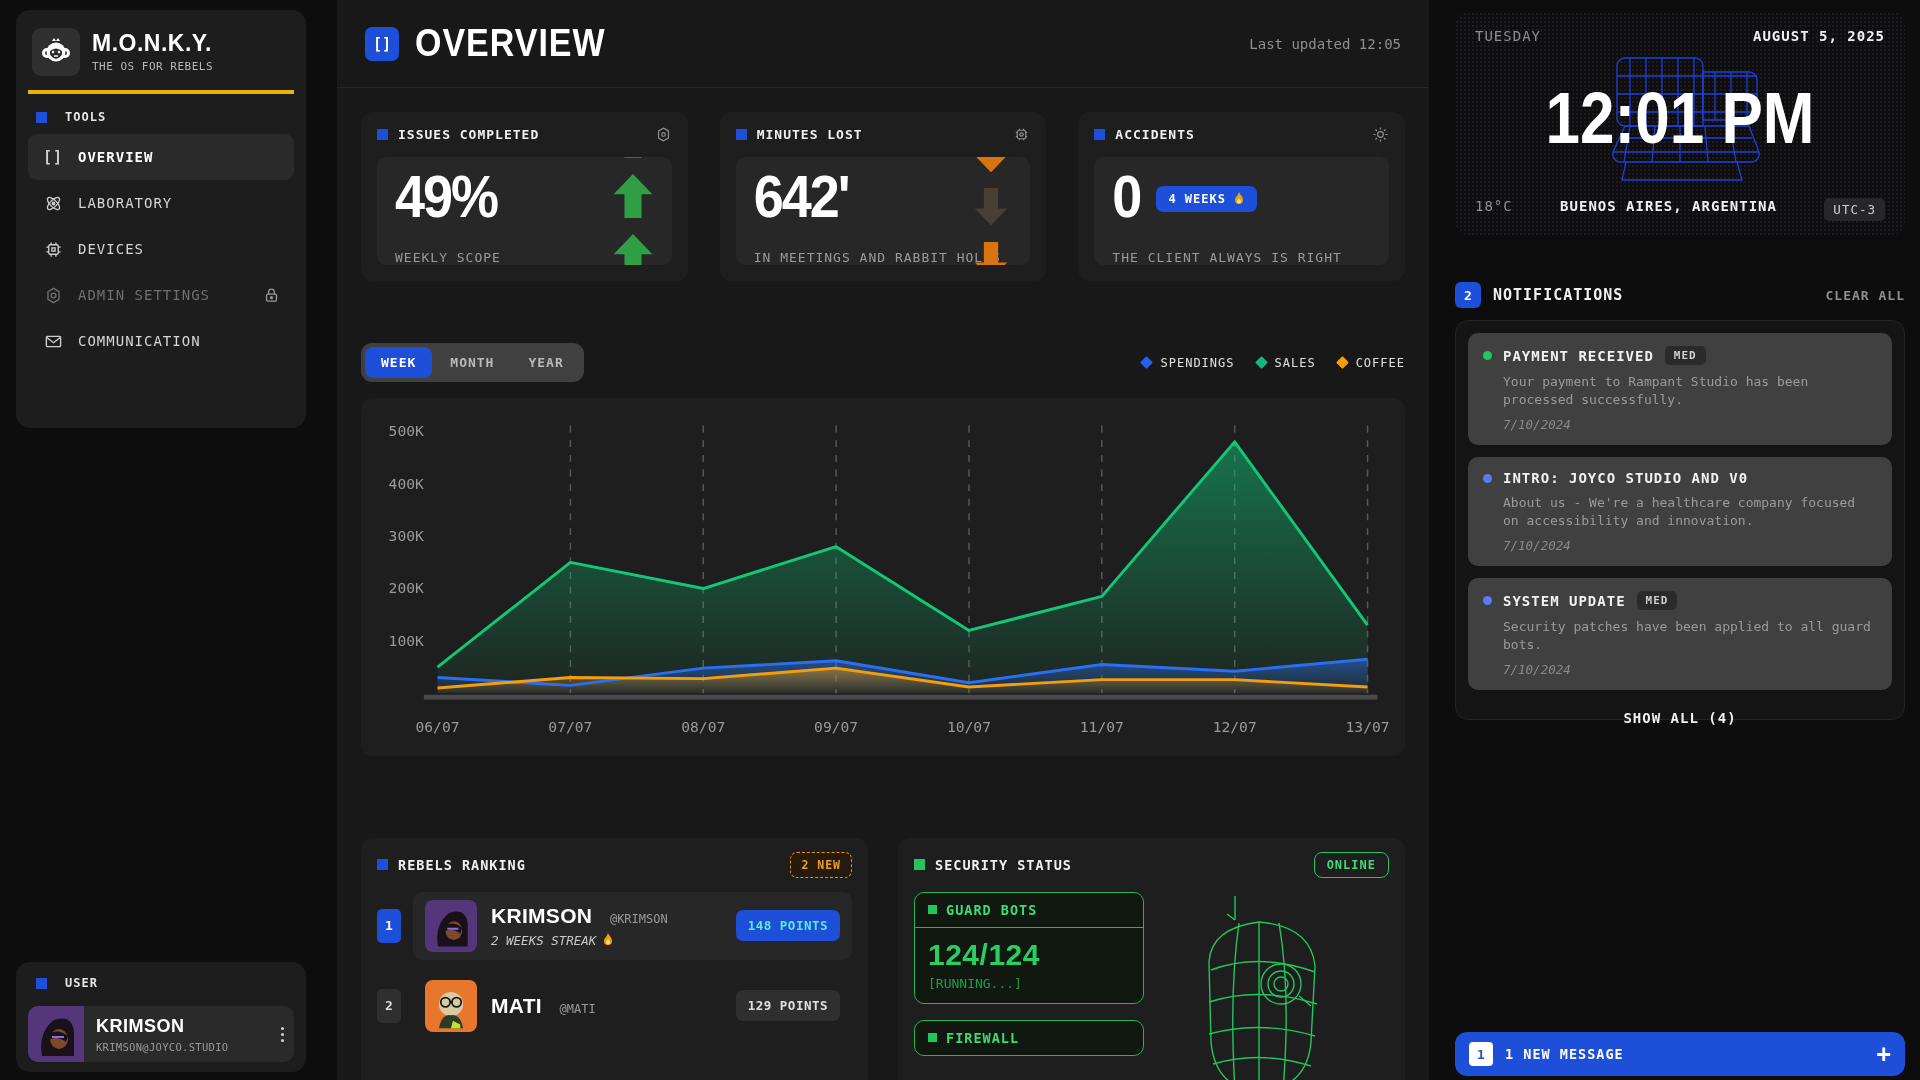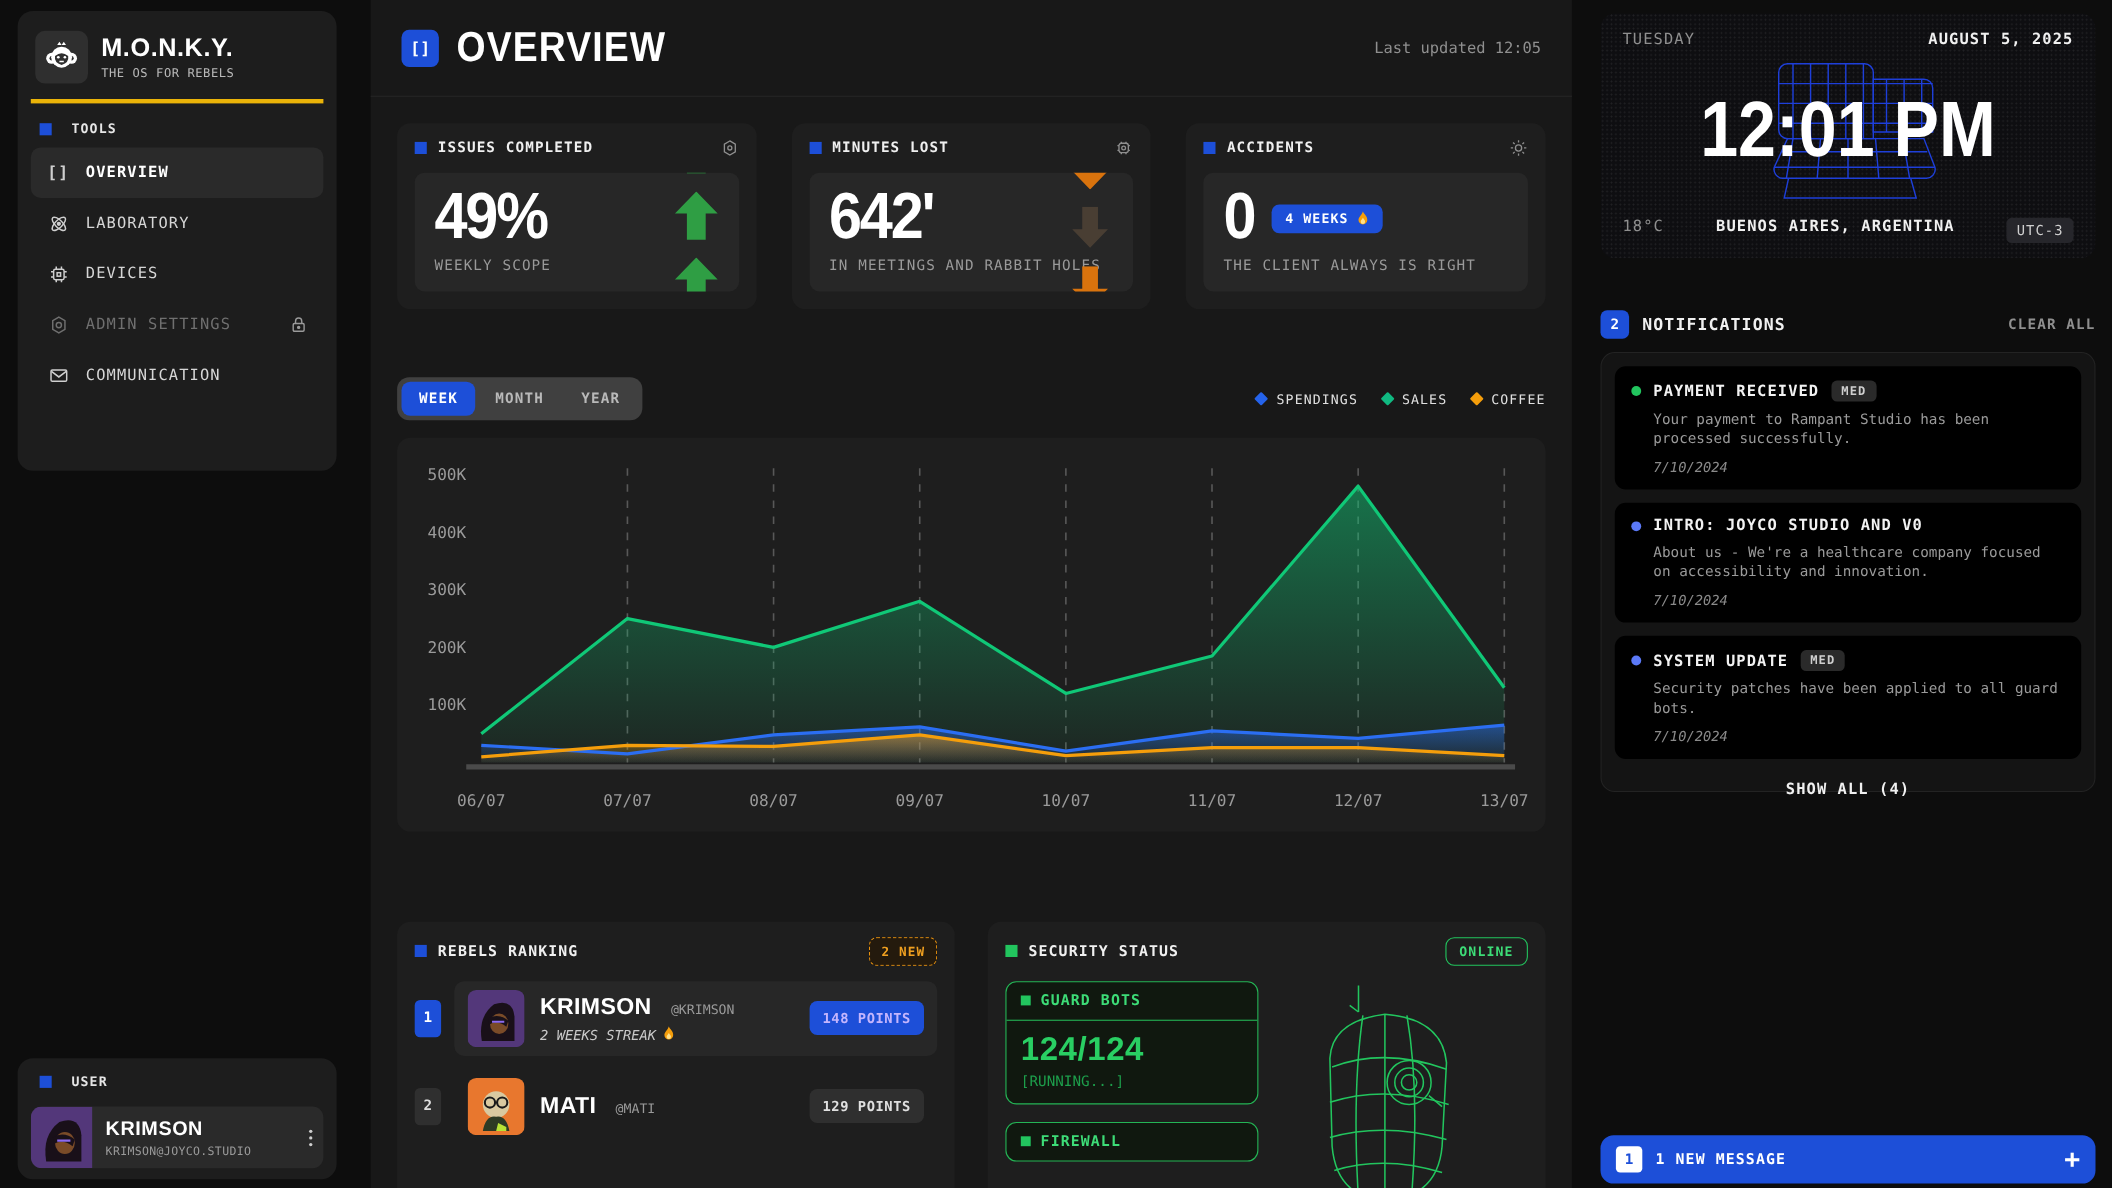--- a/index.html
+++ b/index.html
@@ -40,21 +40,21 @@
   .hdr-title { font-size:34px; letter-spacing:1px; color:#fff; margin-left:16px; transform:scale(1,1.12); transform-origin:left center; }
   .hdr-updated { margin-left:auto; color:#8f8f8f; font-size:14px; }
   .c-body { padding:24px 24px 0 24px; }
 
   .stats-row { display:flex; gap:32px; }
   .stat-card { flex:1; background:#1e1e1e; border-radius:12px; padding:14px 16px 16px 16px; }
   .stat-head { display:flex; align-items:center; gap:10px; font-size:13px; font-weight:bold; letter-spacing:1px; color:#f0f0f0; }
   .stat-gear { margin-left:auto; color:#8f8f8f; cursor:pointer; display:flex; }
   .stat-body { position:relative; background:#272727; border-radius:9px; margin-top:14px; height:108px; padding:14px 18px 12px 18px; overflow:hidden; }
   .stat-value { font-size:54px; color:#fff; letter-spacing:-2px; line-height:1.05; transform:scale(1,1.1); transform-origin:left bottom; }
-  .stat-cap { font-size:13px; color:#9a9a9a; letter-spacing:1px; margin-top:6px; }
+  .stat-cap { font-size:13px; color:#9a9a9a; letter-spacing:1px; margin-top:22px; }
   .arrow-col { position:absolute; right:16px; top:-14px; bottom:-14px; width:46px; display:flex; flex-direction:column; gap:16px; align-items:center; }
   .value-row { display:flex; align-items:center; gap:16px; }
   .pill-blue { background:#1d4fd8; color:#fff; border-radius:7px; font-size:12px; font-weight:bold; letter-spacing:1px; padding:6px 12px; display:inline-flex; align-items:center; gap:7px; }
 
   .chart-toolbar { display:flex; align-items:center; margin-top:62px; }
   .tabs { background:#404040; border-radius:11px; padding:4px; display:flex; gap:2px; }
   .tab { border:none; background:transparent; color:#b9b9b9; font-family:inherit; font-size:13px; font-weight:bold; letter-spacing:1px; padding:8px 16px; border-radius:8px; cursor:pointer; }
   .tab.active { background:#1d4fd8; color:#fff; }
   .legend { margin-left:auto; display:flex; gap:22px; align-items:center; }
   .leg-item { display:flex; align-items:center; gap:9px; font-size:12px; letter-spacing:1px; color:#e0e0e0; }
@@ -74,21 +74,21 @@
   .rank-tile { width:24px; height:34px; border-radius:5px; display:flex; align-items:center; justify-content:center; font-size:13px; font-weight:bold; color:#fff; flex:none; }
   .rank-tile.r1 { background:#1d4fd8; }
   .rank-tile.r2 { background:#2f2f2f; color:#ddd; }
   .rank-body { flex:1; display:flex; align-items:center; gap:14px; background:#272727; border-radius:9px; padding:8px 12px; }
   .rank-body.plain { background:transparent; }
   .rk-avatar { width:52px; height:52px; border-radius:8px; overflow:hidden; flex:none; }
   .rk-name { font-size:21px; color:#fff; letter-spacing:0.3px; }
   .rk-handle { font-size:12px; color:#9a9a9a; margin-left:8px; }
   .rk-streak { font-size:12.5px; font-style:italic; color:#c9c9c9; margin-top:5px; display:flex; align-items:center; gap:6px; }
   .pts { margin-left:auto; border-radius:7px; font-size:12.5px; font-weight:bold; letter-spacing:0.5px; padding:8px 12px; flex:none; }
-  .pts.blue { background:#1d4fd8; color:#c4b5fd; }
+  .pts.blue { background:#1d4fd8; color:#5eead4; }
   .pts.gray { background:#2f2f2f; color:#e0e0e0; }
 
   .sec-body { position:relative; margin-top:14px; height:230px; }
   .g-card { width:230px; border:1.5px solid #24b455; border-radius:10px; background:#10180f; margin-bottom:16px; }
   .g-head { display:flex; align-items:center; gap:9px; padding:9px 13px; border-bottom:1.5px solid #24b455; color:#3ddc77; font-size:13.5px; font-weight:bold; letter-spacing:1px; }
   .g-sq { width:9px; height:9px; background:#22c55e; }
   .g-val { padding:10px 13px 2px 13px; font-size:30px; color:#29cf63; letter-spacing:0.5px; }
   .g-sub { padding:2px 13px 12px 13px; font-size:13px; color:#1d9e4b; }
   .sec-wire { position:absolute; right:40px; top:0; }
 
@@ -103,21 +103,21 @@
   .clock-bot { position:absolute; left:20px; right:20px; bottom:14px; display:flex; align-items:flex-start; font-size:14px; letter-spacing:1px; }
   .clock-temp { color:#8f8f8f; }
   .clock-loc { flex:1; text-align:center; color:#f0f0f0; font-weight:bold; }
   .clock-utc { background:#26262b; color:#cfcfcf; border-radius:5px; padding:4px 9px; font-size:12.5px; }
 
   .notif-head { position:absolute; left:1455px; top:282px; width:450px; display:flex; align-items:center; gap:12px; }
   .notif-count { width:26px; height:26px; background:#1d4fd8; border-radius:6px; color:#fff; font-size:13px; font-weight:bold; display:flex; align-items:center; justify-content:center; }
   .notif-title { font-size:15px; font-weight:bold; letter-spacing:1px; color:#f0f0f0; }
   .clear-all { margin-left:auto; color:#8f8f8f; font-size:13px; font-weight:bold; letter-spacing:1px; cursor:pointer; }
   .notif-panel { position:absolute; left:1455px; top:320px; width:450px; height:400px; background:#141414; border:1px solid #232323; border-radius:13px; padding:12px; display:flex; flex-direction:column; gap:12px; }
-  .n-card { background:#000000; border-radius:10px; padding:13px 15px; }
+  .n-card { background:#404040; border-radius:10px; padding:13px 15px; }
   .n-top { display:flex; align-items:center; gap:11px; }
   .n-dot { width:9px; height:9px; border-radius:50%; flex:none; }
   .n-title { font-size:14px; font-weight:bold; letter-spacing:1px; color:#f2f2f2; }
   .n-badge { background:#2a2a2a; color:#cfcfcf; font-size:11px; font-weight:bold; border-radius:5px; padding:3px 9px; letter-spacing:1px; }
   .n-body { font-size:13px; color:#9a9a9a; line-height:1.35; margin:8px 0 0 20px; }
   .n-date { font-size:12.5px; color:#8a8a8a; margin:9px 0 0 20px;font-style:italic; }
   .show-all { text-align:center; color:#f0f0f0; font-size:14px; font-weight:bold; letter-spacing:1px; padding:8px 0 4px 0; cursor:pointer; }
 
   .msg-bar { position:absolute; left:1455px; top:1032px; width:450px; height:44px; background:#1d4fd8; border-radius:12px; display:flex; align-items:center; padding:0 14px; gap:12px; cursor:pointer; }
   .msg-count { width:24px; height:24px; background:#fff; color:#1d4fd8; border-radius:4px; font-size:13px; font-weight:bold; display:flex; align-items:center; justify-content:center; }

